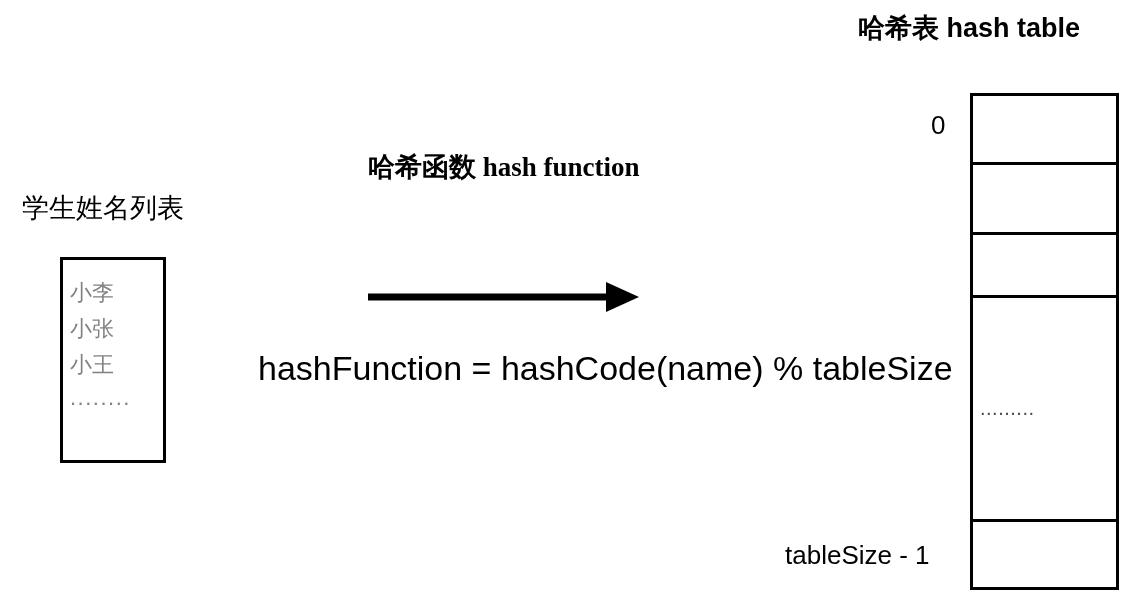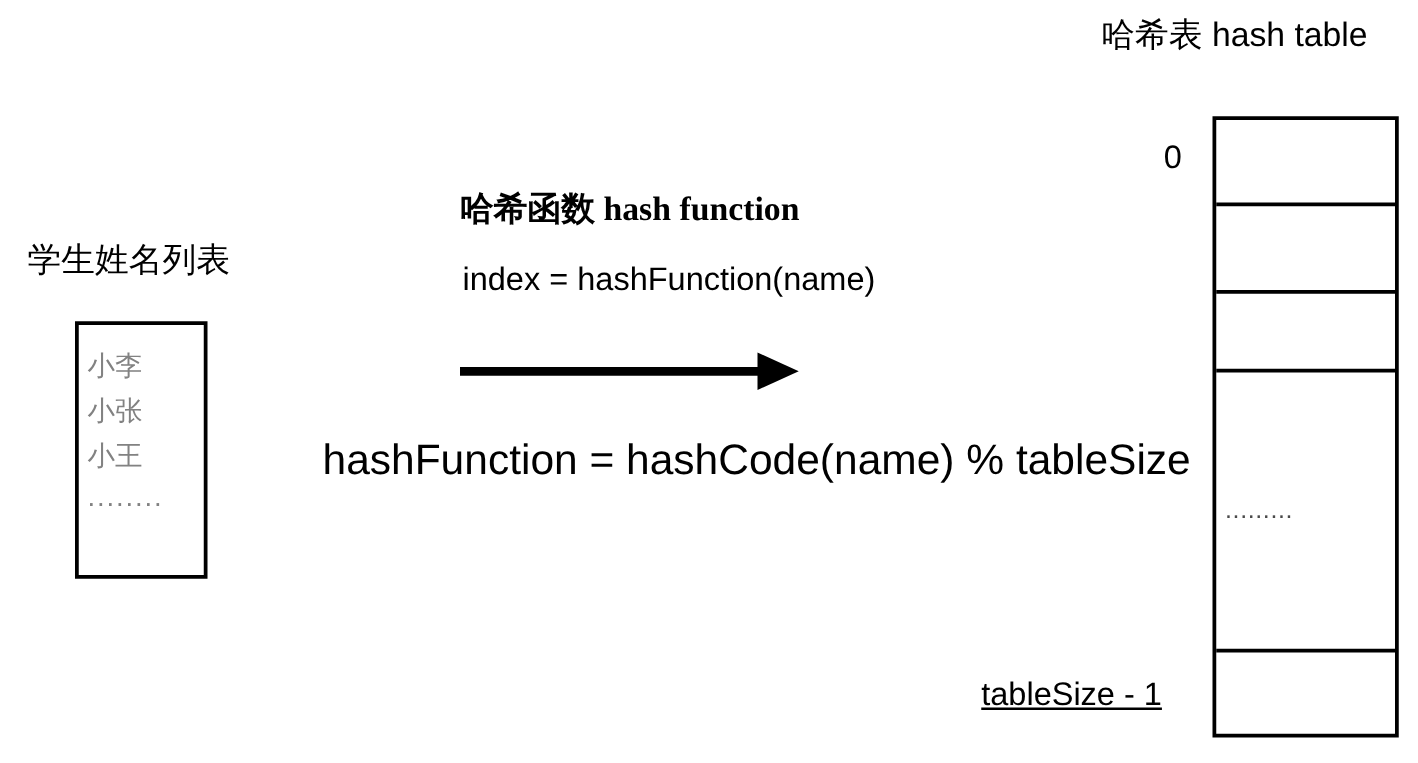--- a/index.html
+++ b/index.html
@@ -8,22 +8,22 @@
   .canvas {
     position: relative;
     width: 1134px;
     height: 610px;
     background: #ffffff;
     overflow: hidden;
   }
   .abs { position: absolute; white-space: nowrap; }
 
   .diagram-title {
-    left: 881px; top: 12px;
-    font-size: 27px; font-weight: normal; line-height: 32px;
+    left: 858px; top: 12px;
+    font-size: 27px; font-weight: bold; line-height: 32px;
   }
 
   .student-label {
     left: 22px; top: 192px;
     font-size: 27px; line-height: 32px;
   }
   .student-box {
     left: 60px; top: 257px;
     width: 106px; height: 206px;
     border: 3px solid #000000;
@@ -54,21 +54,21 @@
     left: 365px; top: 280px;
     width: 276px; height: 34px;
   }
 
   .idx-zero {
     left: 931px; top: 110px;
     font-size: 26px; line-height: 30px;
   }
   .idx-last {
     left: 785px; top: 540px;
-    font-size: 26px; line-height: 30px; text-decoration: underline;
+    font-size: 26px; line-height: 30px;
   }
 
   .hash-table {
     left: 970px; top: 93px;
     width: 149px; height: 497px;
     border: 3px solid #000000;
     display: flex; flex-direction: column;
     background: #ffffff;
   }
   .ht-cell { border-bottom: 3px solid #000000; }
@@ -92,21 +92,20 @@
     <div class="student-name">小李</div>
     <div class="student-name">小张</div>
     <div class="student-name">小王</div>
     <div class="student-ellipsis">........</div>
   </div>
 
   <div class="abs student-label">学生姓名列表</div>
 
   <div class="abs hf-heading">哈希函数 hash function</div>
 
-  <div class="abs hf-index">index = hashFunction(name)</div>
 
   <div class="abs arrow-wrap">
     <svg width="276" height="34" viewBox="0 0 276 34" xmlns="http://www.w3.org/2000/svg">
       <line x1="3" y1="17" x2="243" y2="17" stroke="#000000" stroke-width="7"></line>
       <polygon points="241,2 274,17 241,32" fill="#000000"></polygon>
     </svg>
   </div>
 
   <div class="abs hf-def">hashFunction = hashCode(name) % tableSize</div>
 

